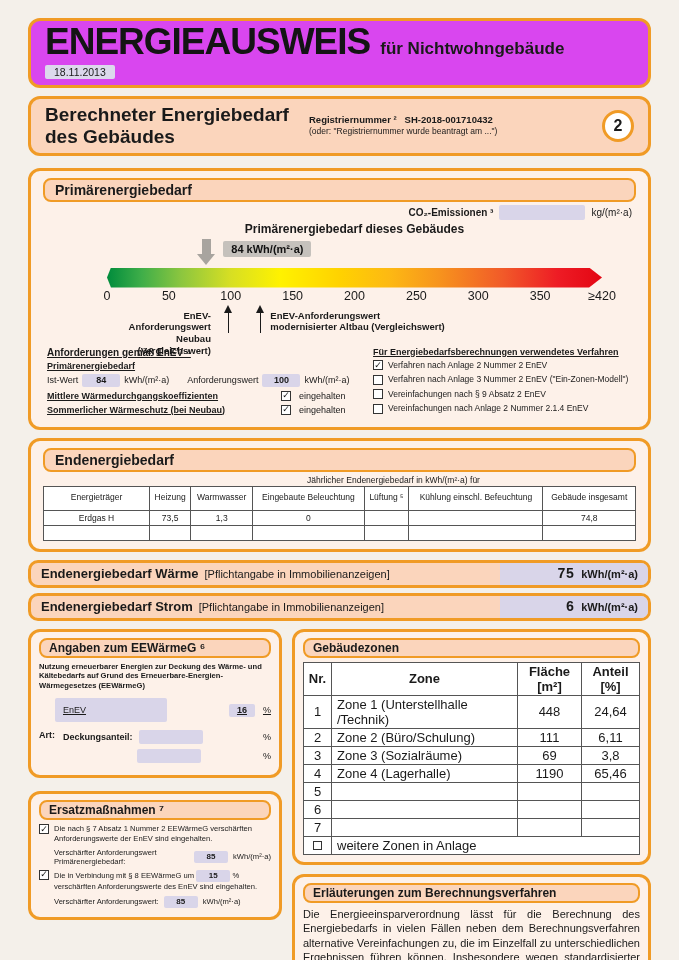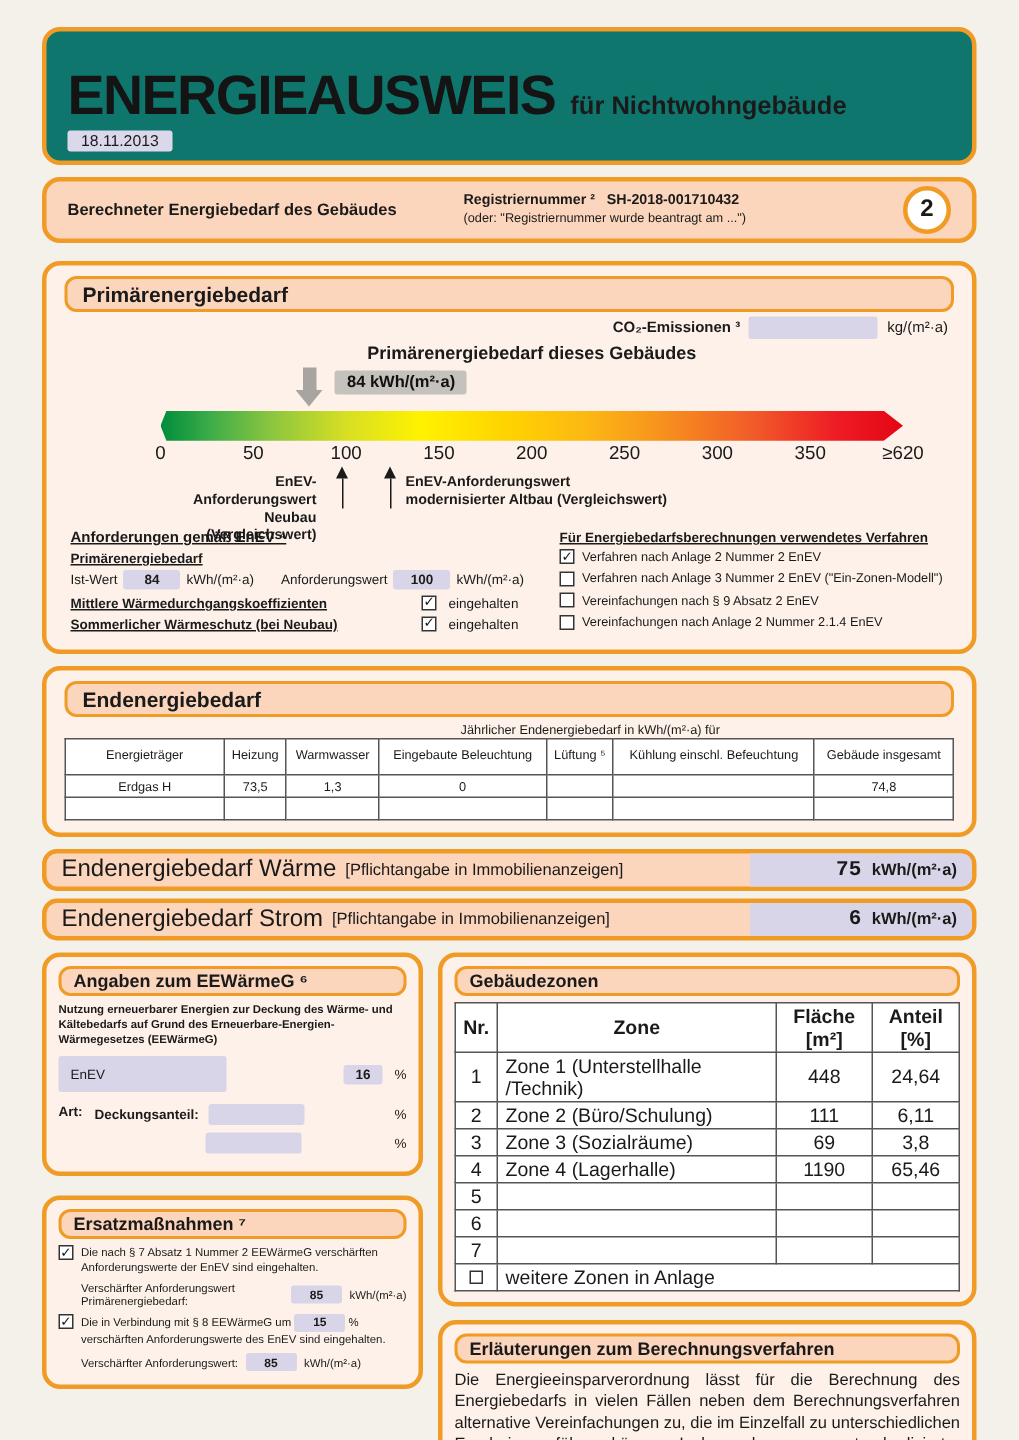--- a/index.html
+++ b/index.html
@@ -10,31 +10,31 @@
     font-family:"Liberation Sans","DejaVu Sans",sans-serif;
     color:#1a1a1a;
   }
   .page { width:679px; height:960px; background:#f4f0ea; padding:18px 28px 8px 28px; }
 
   .obox { border:3px solid #f09b26; border-radius:12px; background:#fdf1e9; }
   .pill  { border:2px solid #f09b26; border-radius:8px; background:#fbd5bc;
            font-weight:bold; padding:2px 10px; }
 
   
-  .header { padding:24px 14px 6px 14px; margin-bottom:8px; background:#0f766e; }
+  .header { padding:2px 14px 6px 14px; margin-bottom:8px; background:#d946ef; }
   .title-row { display:flex; align-items:baseline; }
   .main-title { font-size:37px; font-weight:bold; letter-spacing:-1px; line-height:1.05; color:#141414; }
   .sub-title  { font-size:17px; font-weight:bold; margin-left:10px; }
   .law-row { display:flex; align-items:center; gap:8px; font-size:10.5px; margin-top:3px; }
   .date-box { background:#dcd8ec; padding:1px 9px; font-size:10.5px; border-radius:2px; }
 
   
   .band { display:flex; align-items:center; padding:5px 14px; background:#fbd5bc;
           margin-bottom:12px; position:relative; min-height:44px; }
-  .band-title { font-weight:bold; font-size:11px; width:250px; line-height:1.15; }
+  .band-title { font-weight:bold; font-size:19px; width:250px; line-height:1.15; }
   .reg-block { margin-left:14px; font-size:9.5px; line-height:1.3; }
   .reg-line b { font-size:9.5px; }
   .reg-alt { font-size:8.5px; }
   .page-circle { position:absolute; right:14px; top:50%; transform:translateY(-50%);
                  width:32px; height:32px; border:3px solid #f09b26; border-radius:50%;
                  background:#fff; display:flex; align-items:center; justify-content:center;
                  font-weight:bold; font-size:16px; }
 
   
   .section { padding:7px 12px 8px 12px; margin-bottom:8px; }
@@ -98,36 +98,36 @@
   .etable th, .etable td { border:1px solid #555; font-size:8.5px; text-align:center;
                            padding:1px 2px; vertical-align:middle; }
   .etable th { font-weight:normal; height:24px; line-height:1.15; }
   .etable td { height:15px; }
   .etable .c-traeger { width:106px; }
 
   
   .pbar { border:3px solid #f09b26; border-radius:10px; background:#fbd5bc;
           height:28px; display:flex; align-items:center; padding-left:10px;
           position:relative; margin-bottom:5px; }
-  .pbar .plabel { font-weight:normal; font-size:16px; }
+  .pbar .plabel { font-weight:bold; font-size:13px; }
   .pbar .pbracket { font-size:11px; margin-left:6px; }
   .pvalue { position:absolute; right:0; top:0; bottom:0; width:148px; background:#d9d5e9;
             border-radius:0 7px 7px 0; display:flex; align-items:center;
             justify-content:flex-end; padding-right:10px; gap:7px; }
   .pvalue .num { font-weight:bold; font-size:14px;font-family:Liberation Mono, monospace; }
   .pvalue .unit { font-weight:bold; font-size:11px; }
 
   
   .bottom { display:flex; gap:10px; margin-top:8px; }
   .bcol-l { width:254px; display:flex; flex-direction:column; gap:13px; }
   .bcol-r { flex:1; display:flex; flex-direction:column; gap:9px; }
   .sbox { padding:6px 8px 7px 8px; }
   .pill-sm { font-size:12px; margin-bottom:4px; padding:1px 8px; }
   .tiny-b { font-size:7.6px; font-weight:bold; line-height:1.3; }
-  .eew-row1 { display:flex; margin:7px 0 8px 0; }
+  .eew-row1 { display:flex; margin:7px 0 8px 16px;text-decoration:underline; }
   .enev-box { width:112px; height:24px; display:flex; align-items:center;
               padding-left:8px; font-size:9px; }
   .eew-val { margin-left:auto; display:flex; align-items:center; gap:8px; font-size:9px; }
   .val-box-sm { min-width:26px; height:13px; display:inline-flex; align-items:center;
                 justify-content:center; font-weight:bold; font-size:9px; }
   .eew-row2 { display:flex; font-size:9px; font-weight:bold; gap:8px; }
   .deck-col { flex:1; }
   .deck-line { display:flex; align-items:center; gap:6px; margin-bottom:5px; }
   .deck-box { width:64px; height:14px; }
   .pct { font-weight:normal; margin-left:auto; }
@@ -198,21 +198,21 @@
 
       <div class="ticks">
         <span style="left:0%">0</span>
         <span style="left:12.5%">50</span>
         <span style="left:25%">100</span>
         <span style="left:37.5%">150</span>
         <span style="left:50%">200</span>
         <span style="left:62.5%">250</span>
         <span style="left:75%">300</span>
         <span style="left:87.5%">350</span>
-        <span style="left:100%">≥620</span>
+        <span style="left:100%">≥420</span>
       </div>
 
       <div class="pointer-row">
         <div class="ref-label ref-left">EnEV-Anforderungswert
 Neubau (Vergleichswert)</div>
         <div class="up-arrow" style="left:24.5%">
           <div class="head"></div>
             <div class="stem"></div>
         </div>
         <div class="up-arrow" style="left:31%">

